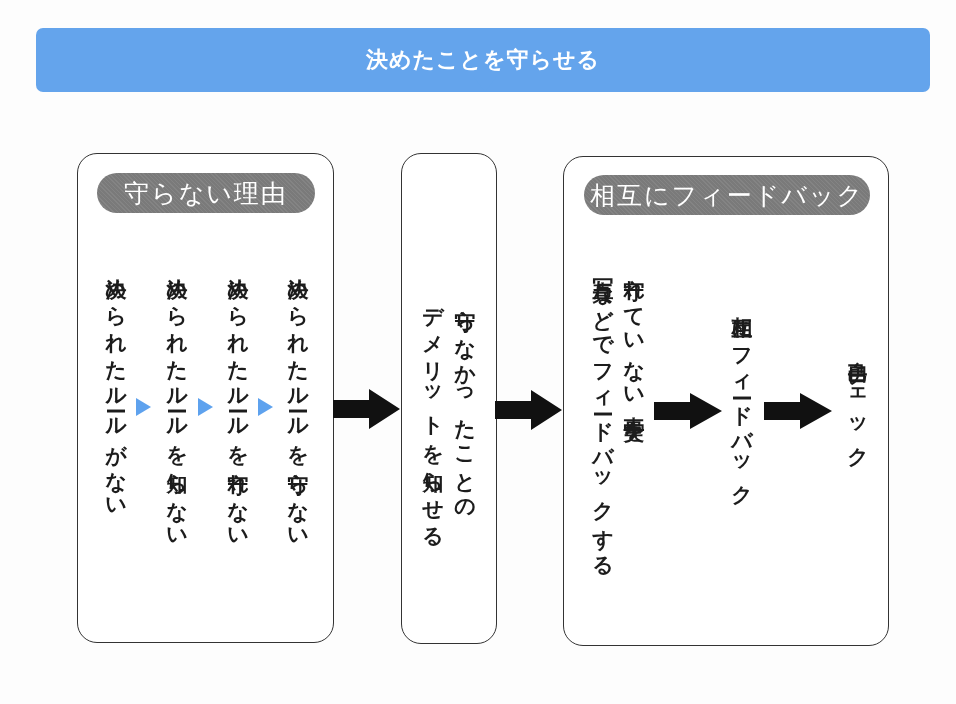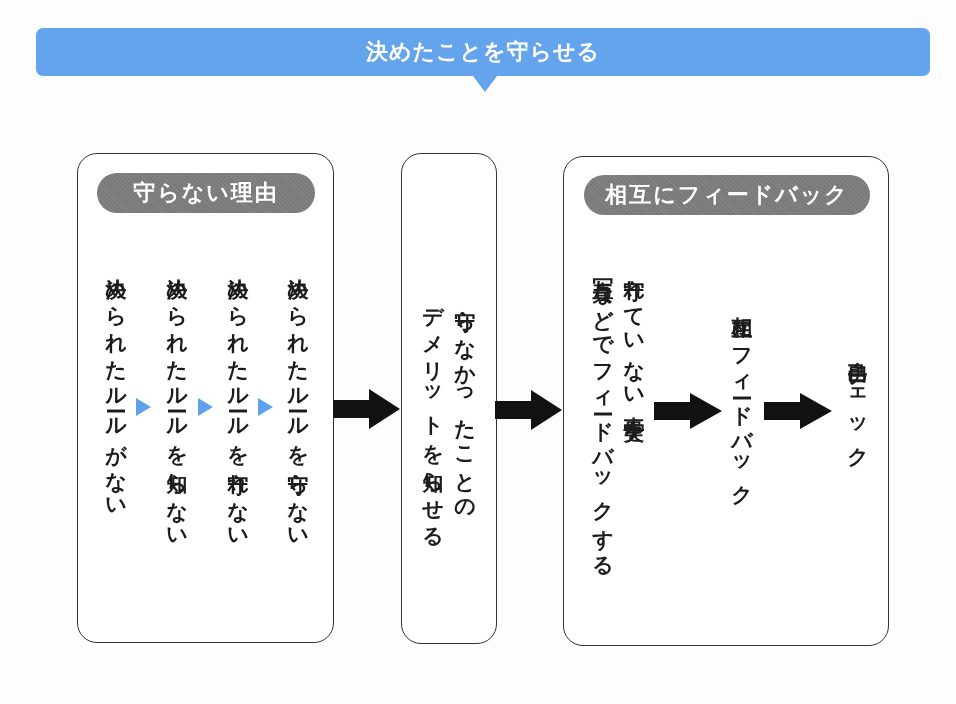--- a/index.html
+++ b/index.html
@@ -1,27 +1,27 @@
 <!DOCTYPE html>
 <html><head>
 <meta charset="utf-8">
 <style>
   html, body { margin:0; padding:0; }
   body { width:956px; height:704px; background:#fdfdfd; position:relative; overflow:hidden;
          font-family:"DejaVu Sans", sans-serif; color:#1a1a1a; }
-  .banner { position:absolute; left:36px; top:28px; width:894px; height:48px; background:#64a4ec;
+  .banner { position:absolute; left:36px; top:28px; width:894px; height:64px; background:#64a4ec;
             border-radius:7px; display:flex; align-items:center; justify-content:center; }
   .banner-title { color:#fff; font-size:22px; font-weight:bold; letter-spacing:1px; }
   .banner-tail { position:absolute; left:473px; top:76px; width:0; height:0;
                  border-left:12px solid transparent; border-right:12px solid transparent;
                  border-top:16px solid #64a4ec; }
   .box { position:absolute; border:1.6px solid #333; border-radius:20px; background:#fff; box-sizing:border-box; }
   .pill { position:absolute; height:40px; border-radius:20px; background:#7a7a7a;
           background-image:repeating-linear-gradient(45deg, rgba(255,255,255,0.08) 0 1px, transparent 1px 3px);
-          color:#fff; font-size:22px; font-weight:bold; display:flex; align-items:center; justify-content:center;
+          color:#fff; font-size:25px; font-weight:normal; display:flex; align-items:center; justify-content:center;
           letter-spacing:2px; }
   .vtext { position:absolute; writing-mode:vertical-rl; text-orientation:upright; font-size:21px;
            font-weight:bold; letter-spacing:3px; line-height:30px; color:#1c1c1c; }
   .tri { position:absolute; width:0; height:0; border-top:9px solid transparent; border-bottom:9px solid transparent;
          border-left:15px solid #5ea2ee; }
   .arrow { position:absolute; }
 </style>
 </head>
 <body>
 

